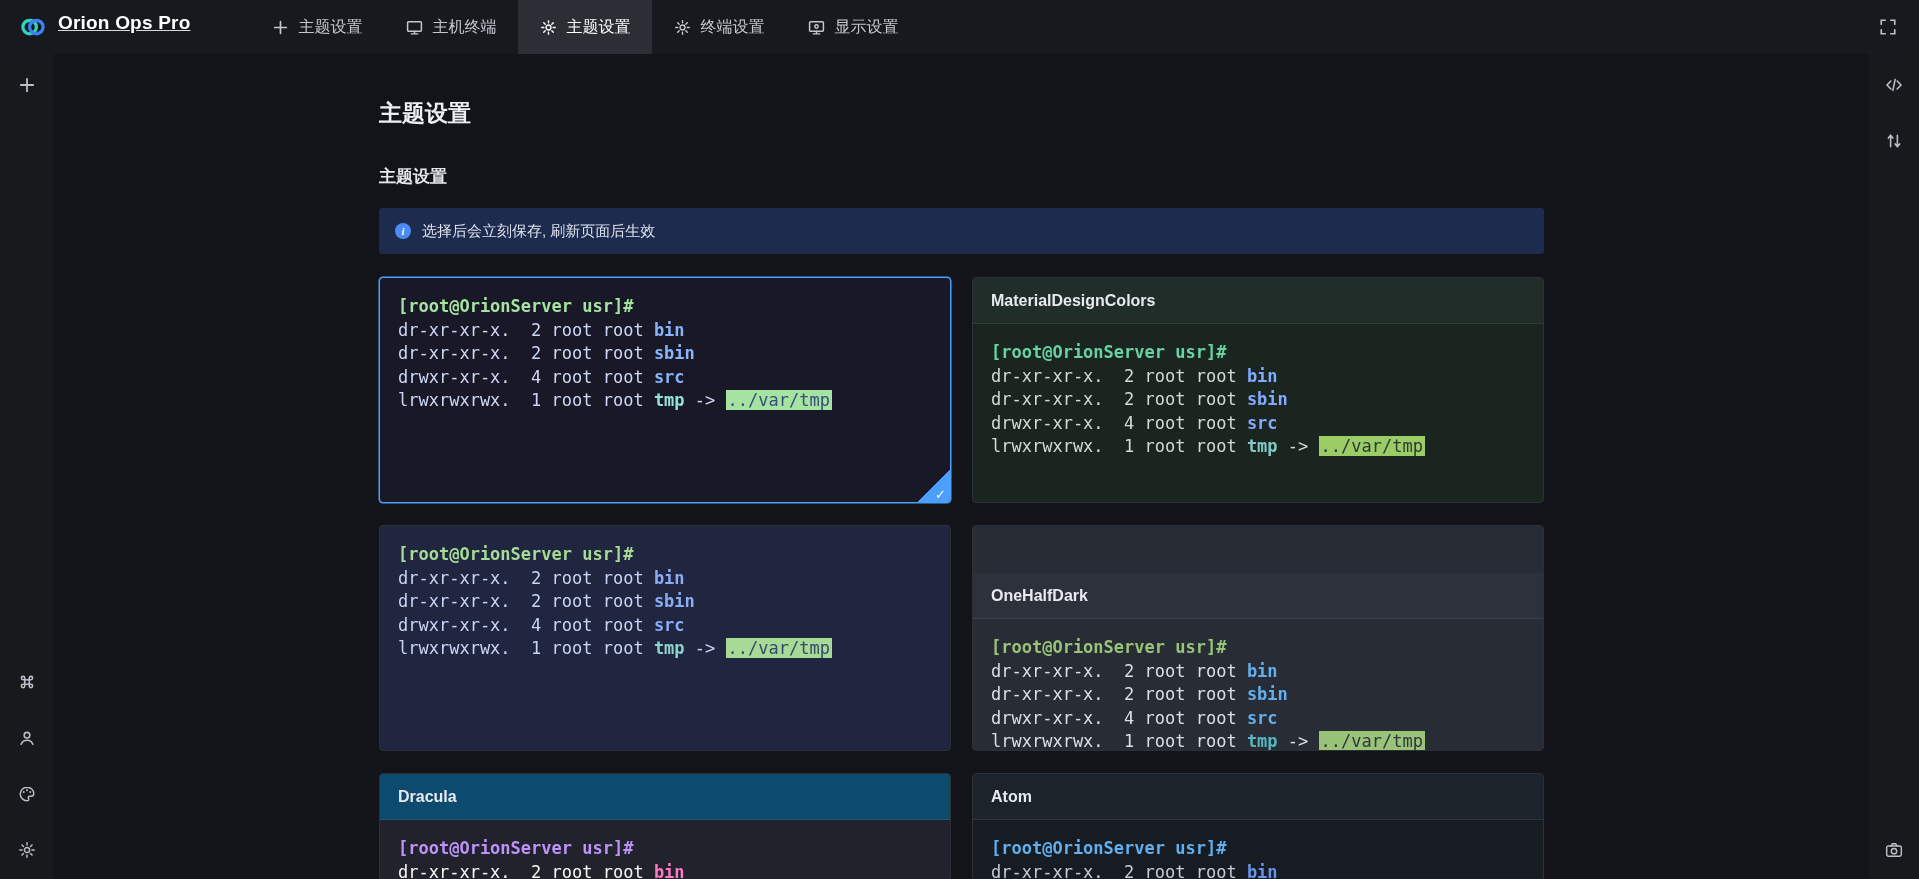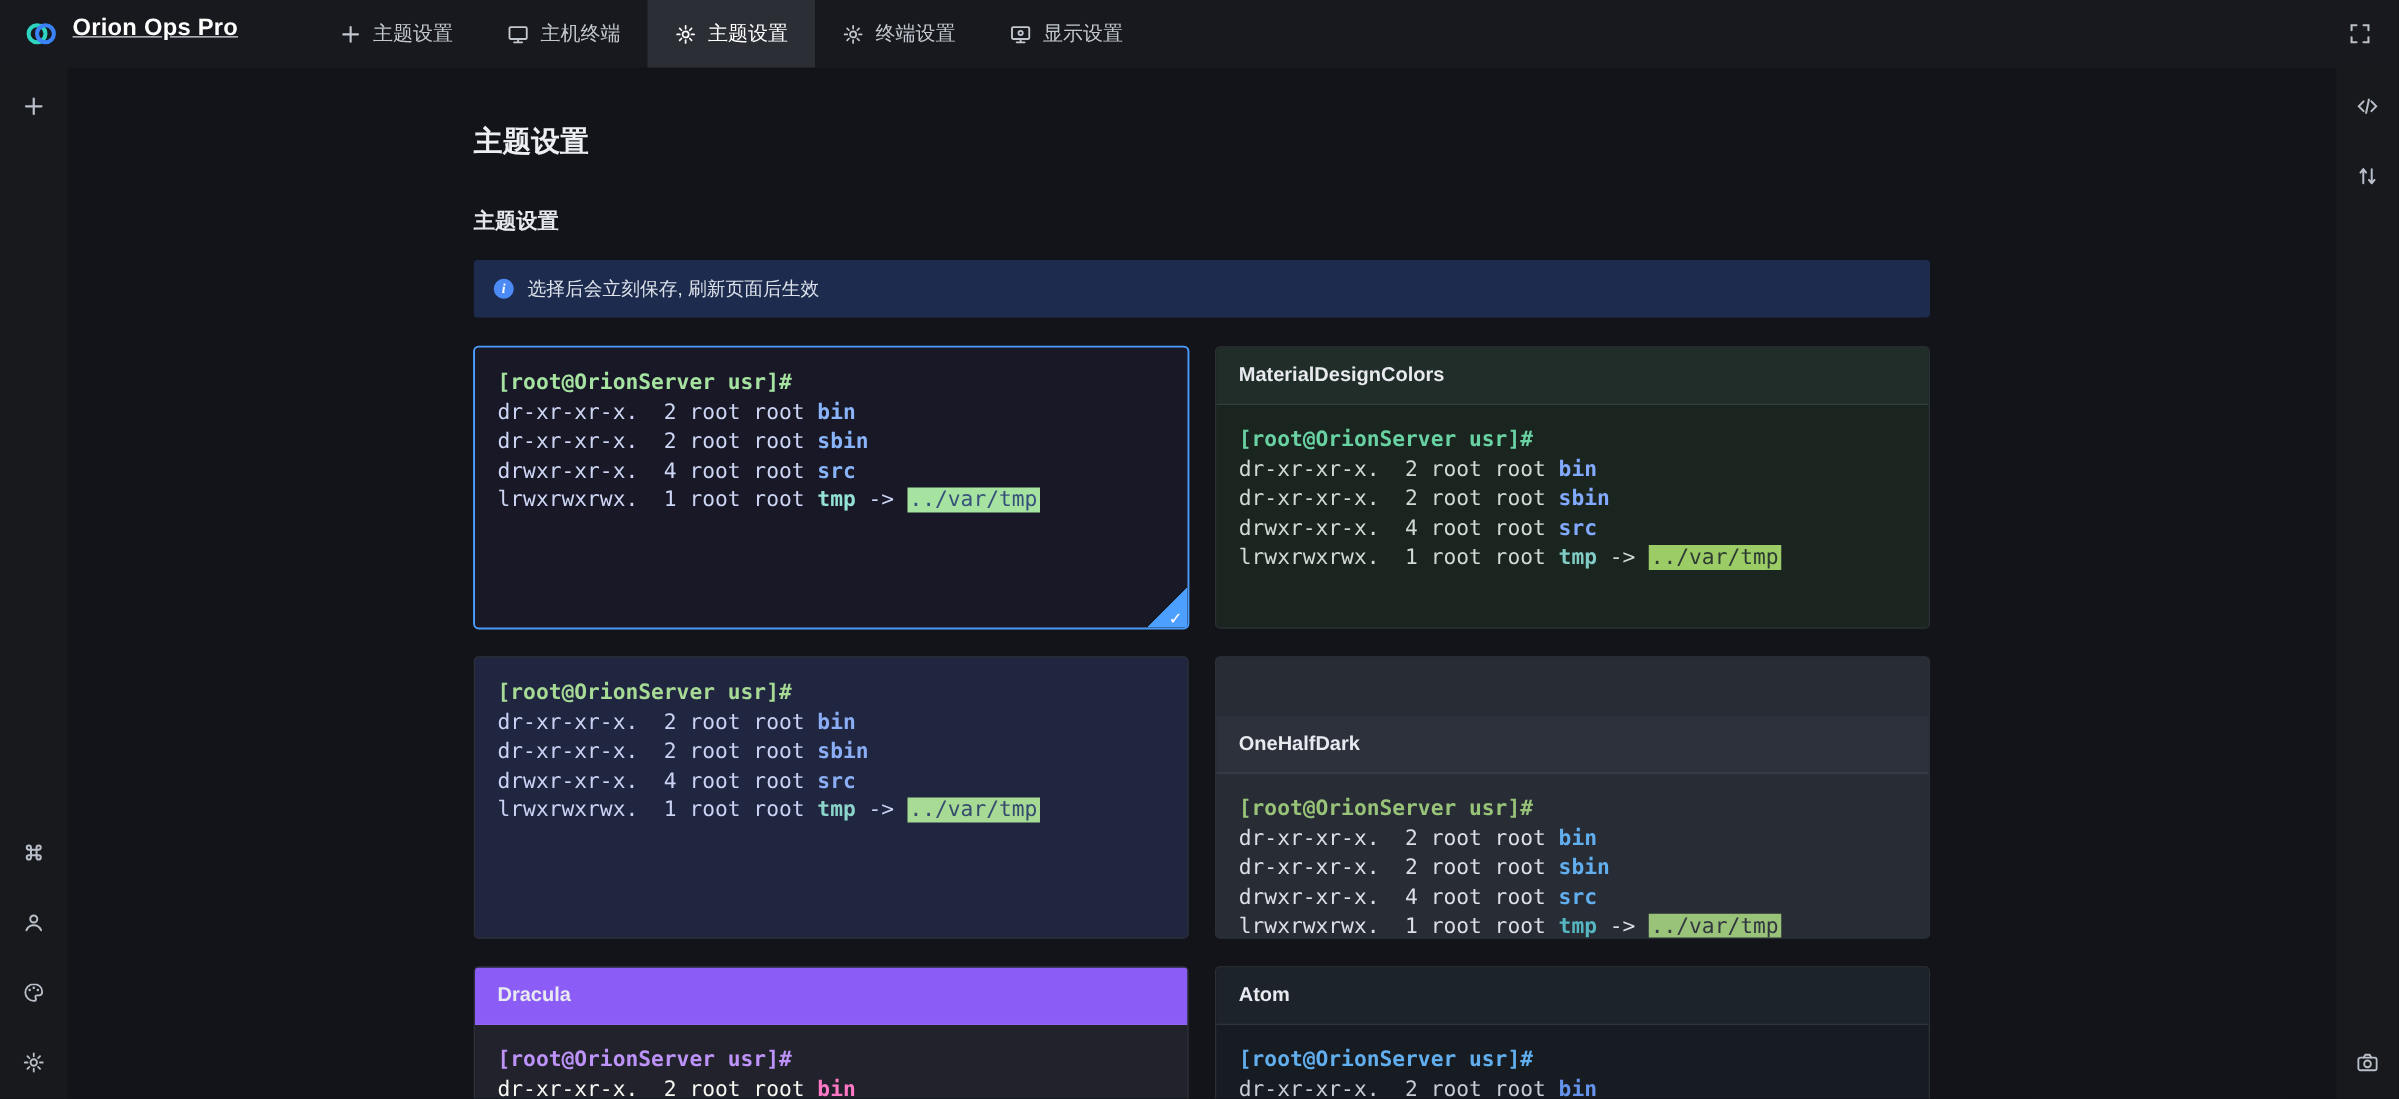--- a/index.html
+++ b/index.html
@@ -266,21 +266,21 @@
 
   <div class="theme-card" style="background: rgb(39, 44, 53);">
     <div class="card-header" style="background: rgb(44, 49, 59); margin-top: 47px;">
       <span class="card-title">OneHalfDark</span>
     </div>
     <div class="term"><div class="tline"><span class="t-bold" style="color: rgb(152, 195, 121);">[root@OrionServer usr]#</span></div><div class="tline"><span style="color: rgb(220, 223, 228);">dr-xr-xr-x.  2 root root </span><span class="t-bold" style="color: rgb(97, 175, 239);">bin</span></div><div class="tline"><span style="color: rgb(220, 223, 228);">dr-xr-xr-x.  2 root root </span><span class="t-bold" style="color: rgb(97, 175, 239);">sbin</span></div><div class="tline"><span style="color: rgb(220, 223, 228);">drwxr-xr-x.  4 root root </span><span class="t-bold" style="color: rgb(97, 175, 239);">src</span></div><div class="tline"><span style="color: rgb(220, 223, 228);">lrwxrwxrwx.  1 root root </span><span class="t-bold" style="color: rgb(86, 182, 194);">tmp</span><span style="color: rgb(220, 223, 228);"> -&gt; </span><span class="t-link" style="color: rgb(49, 54, 63); background: rgb(152, 195, 121);">../var/tmp</span></div></div>
 
   </div>
 
   <div class="theme-card" style="background: rgb(33, 34, 44);">
-    <div class="card-header" style="background: #8b5cf6; text-align: right;">
+    <div class="card-header" style="background: #0c4a6e; text-align: right;">
       <span class="card-title">Dracula</span>
     </div>
     <div class="term"><div class="tline"><span class="t-bold" style="color: rgb(189, 147, 249);">[root@OrionServer usr]#</span></div><div class="tline"><span style="color: rgb(248, 248, 242);">dr-xr-xr-x.  2 root root </span><span class="t-bold" style="color: rgb(255, 121, 198);">bin</span></div></div>
 
   </div>
 
   <div class="theme-card" style="background: rgb(23, 28, 34);">
     <div class="card-header" style="background: rgb(29, 35, 43);">
       <span class="card-title">Atom</span>
     </div>

